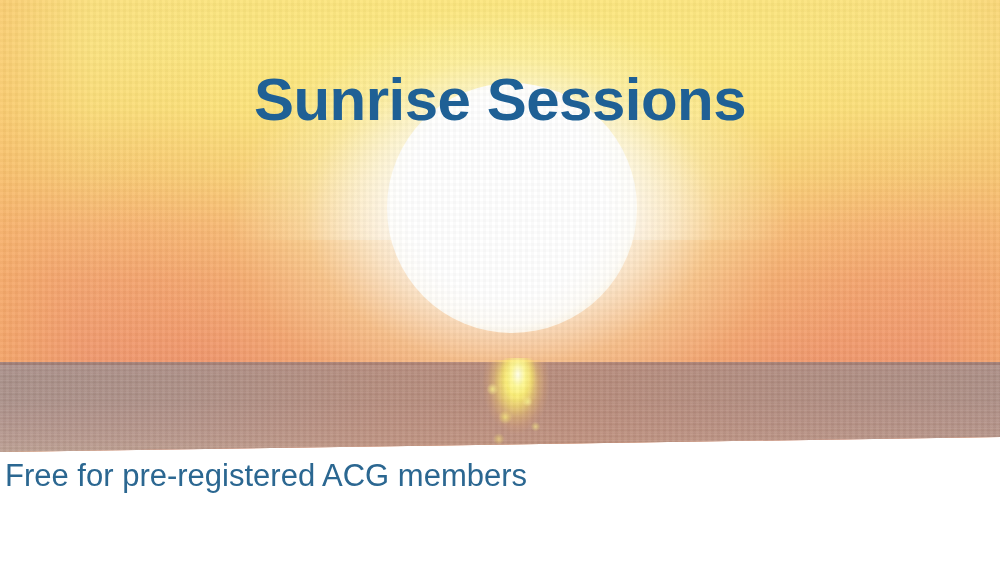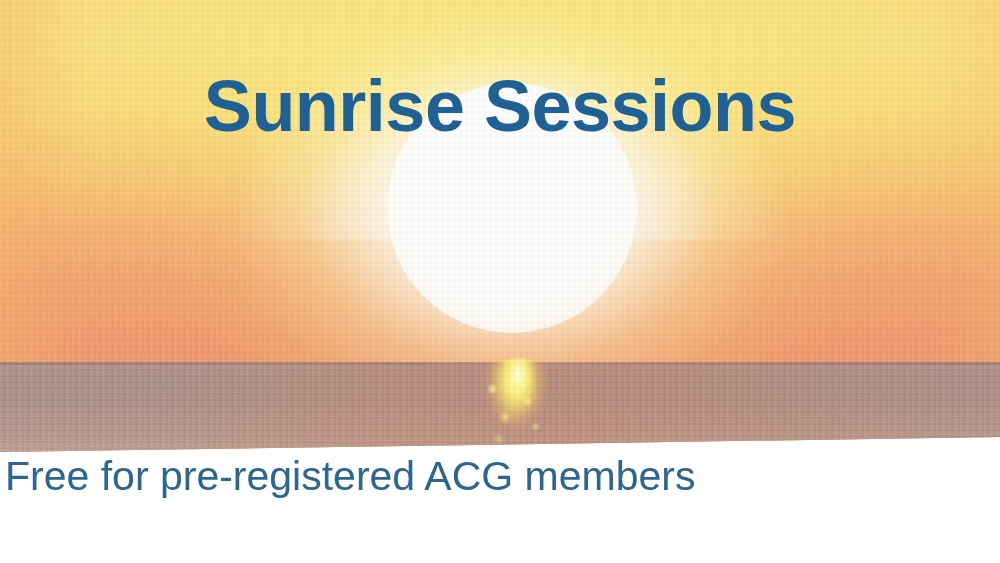--- a/index.html
+++ b/index.html
@@ -235,21 +235,21 @@
 
   
   .title {
     position: absolute;
     left: 0;
     top: 70px;
     width: 1000px;
     text-align: center;
     font-family: "Liberation Sans", sans-serif;
     font-weight: bold;
-    font-size: 72px;
+    font-size: 60px;
     line-height: 1;
     letter-spacing: -0.5px;
     color: #1f6095;
     white-space: nowrap;
     user-select: none;
   }
 
   
   .caption {
     position: absolute;
@@ -258,21 +258,21 @@
     width: 1000px;
     height: 111px;
     background: #ffffff;
     padding: 0;
   }
   .caption-line {
     position: absolute;
     left: 5px;
     font-family: "Liberation Sans", sans-serif;
     font-weight: normal;
-    font-size: 41px;
+    font-size: 31px;
     line-height: 38px;
     color: #2b6791;
     white-space: nowrap;
   }
   .caption-line.l1 { top: 5px; }
   .caption-line.l2 { top: 47px; }
 </style>
 </head>
 <body>
 

